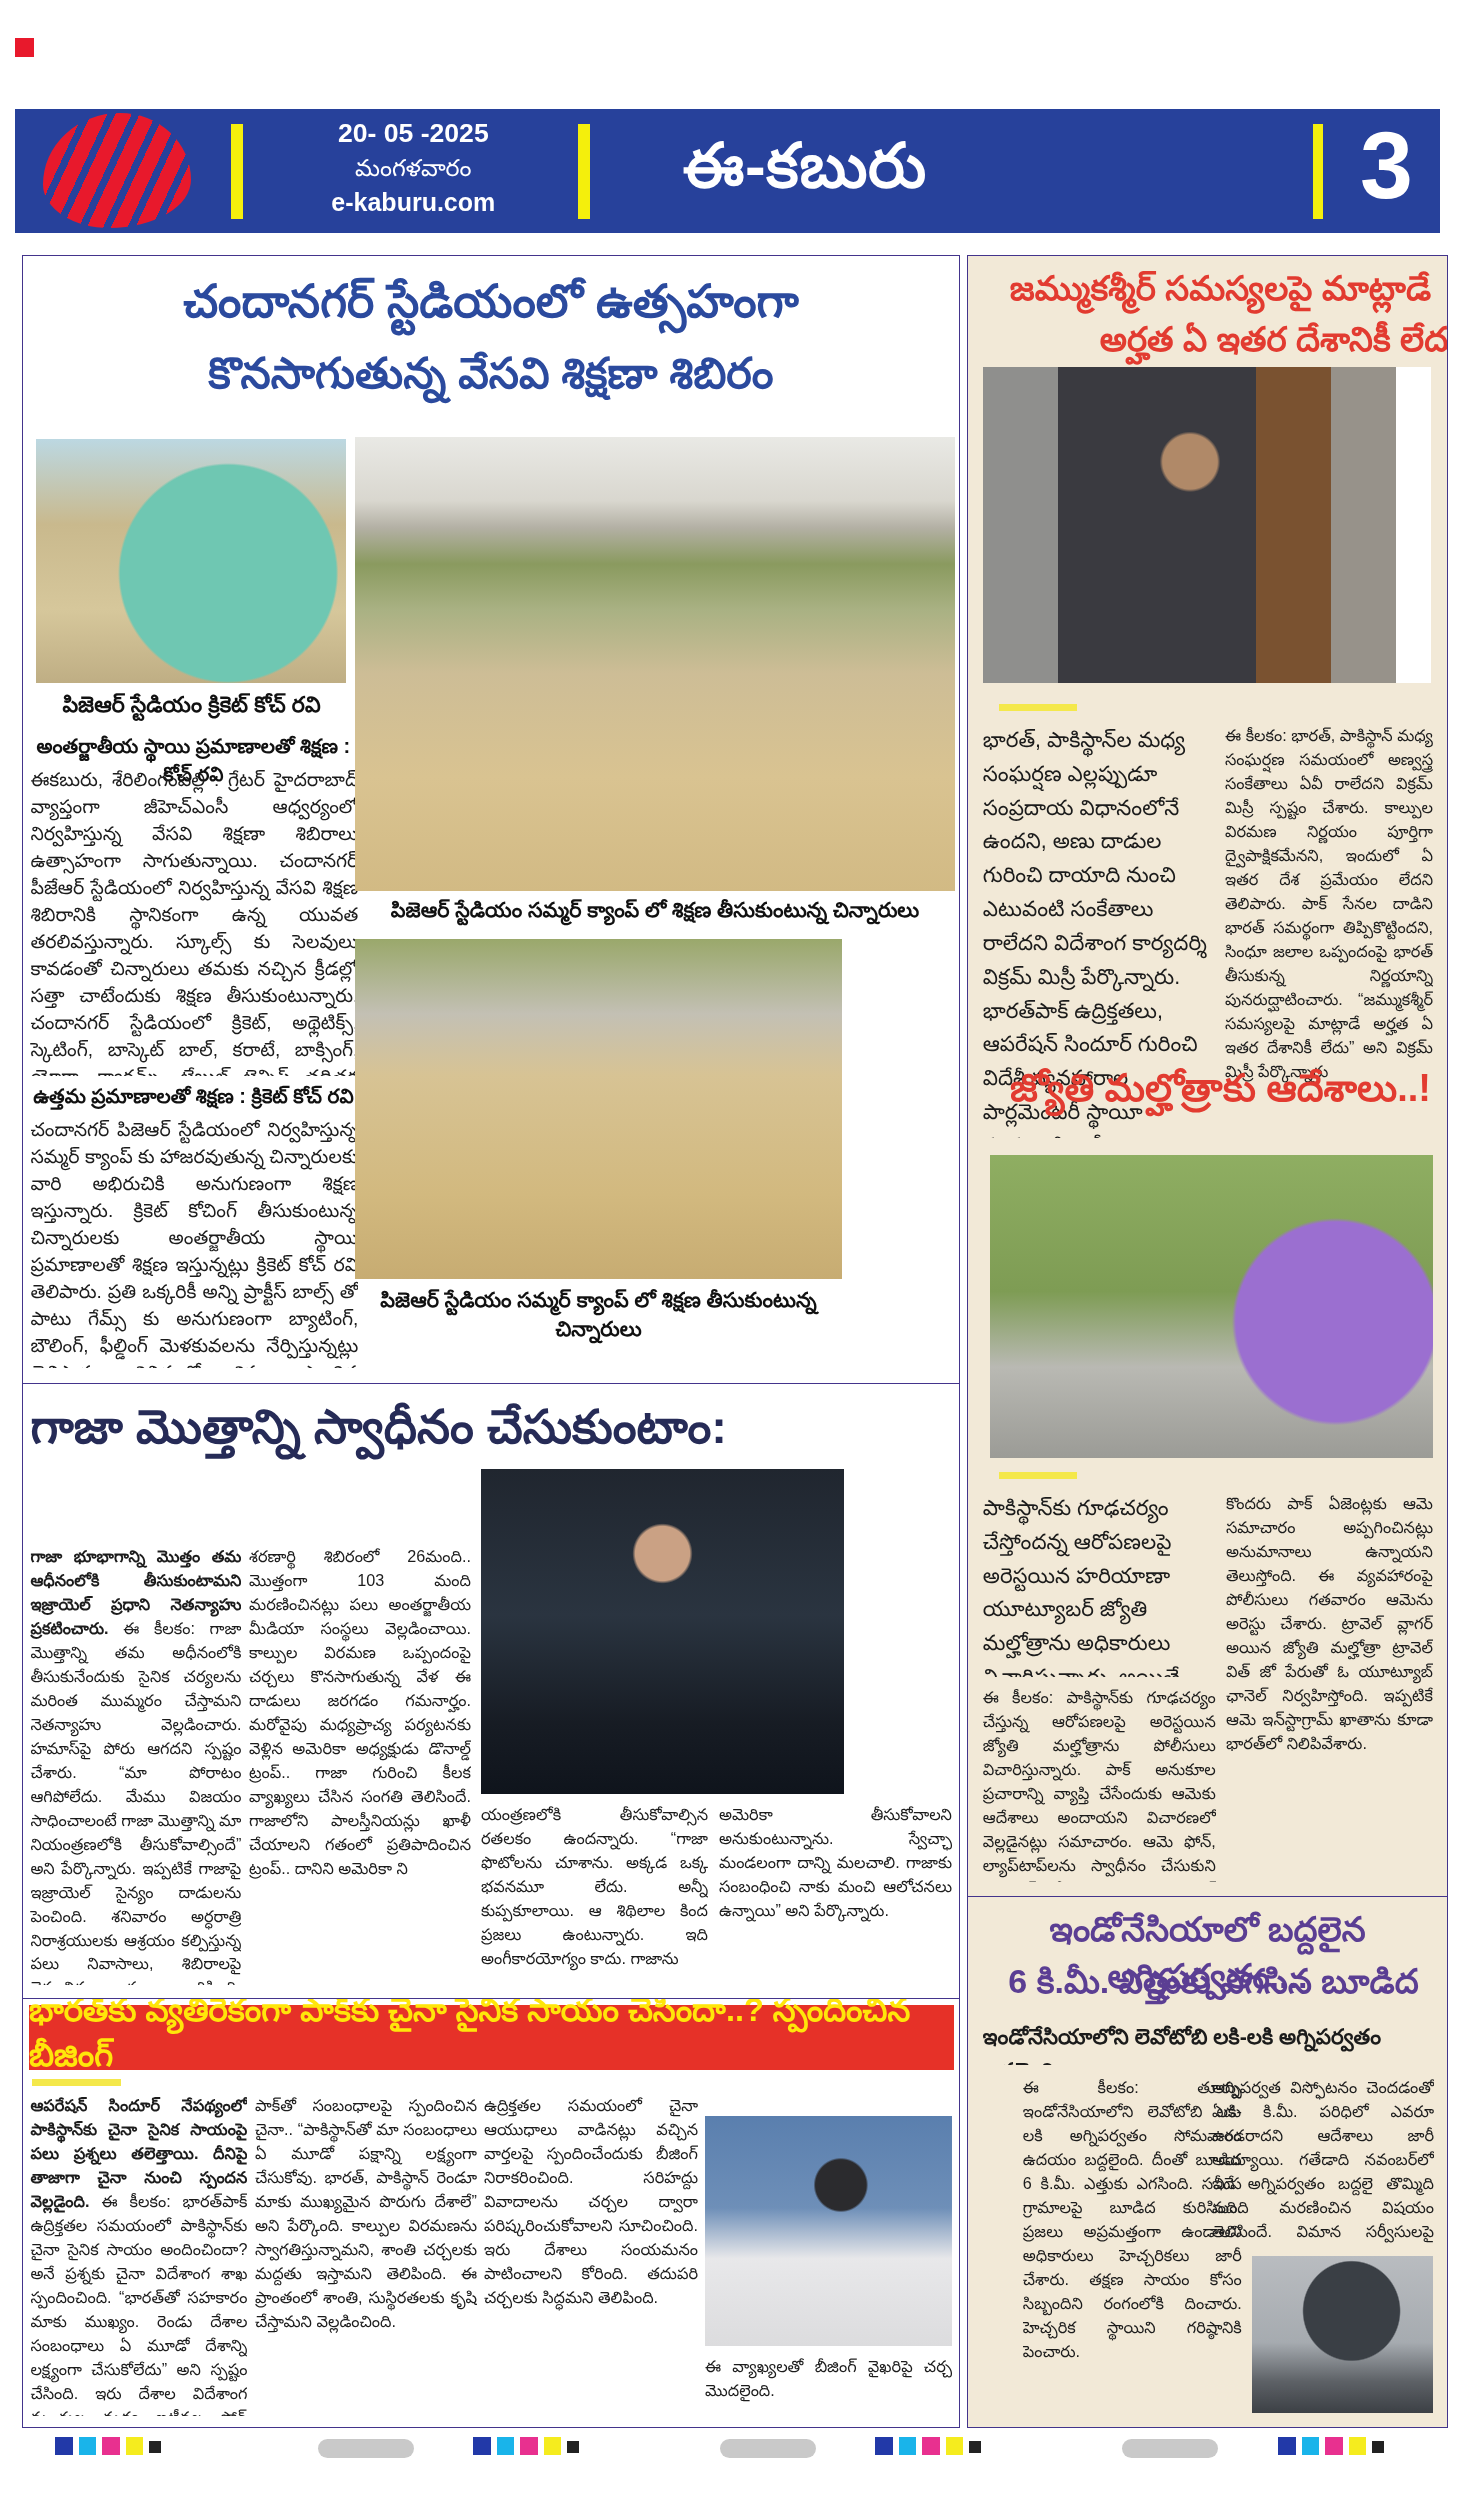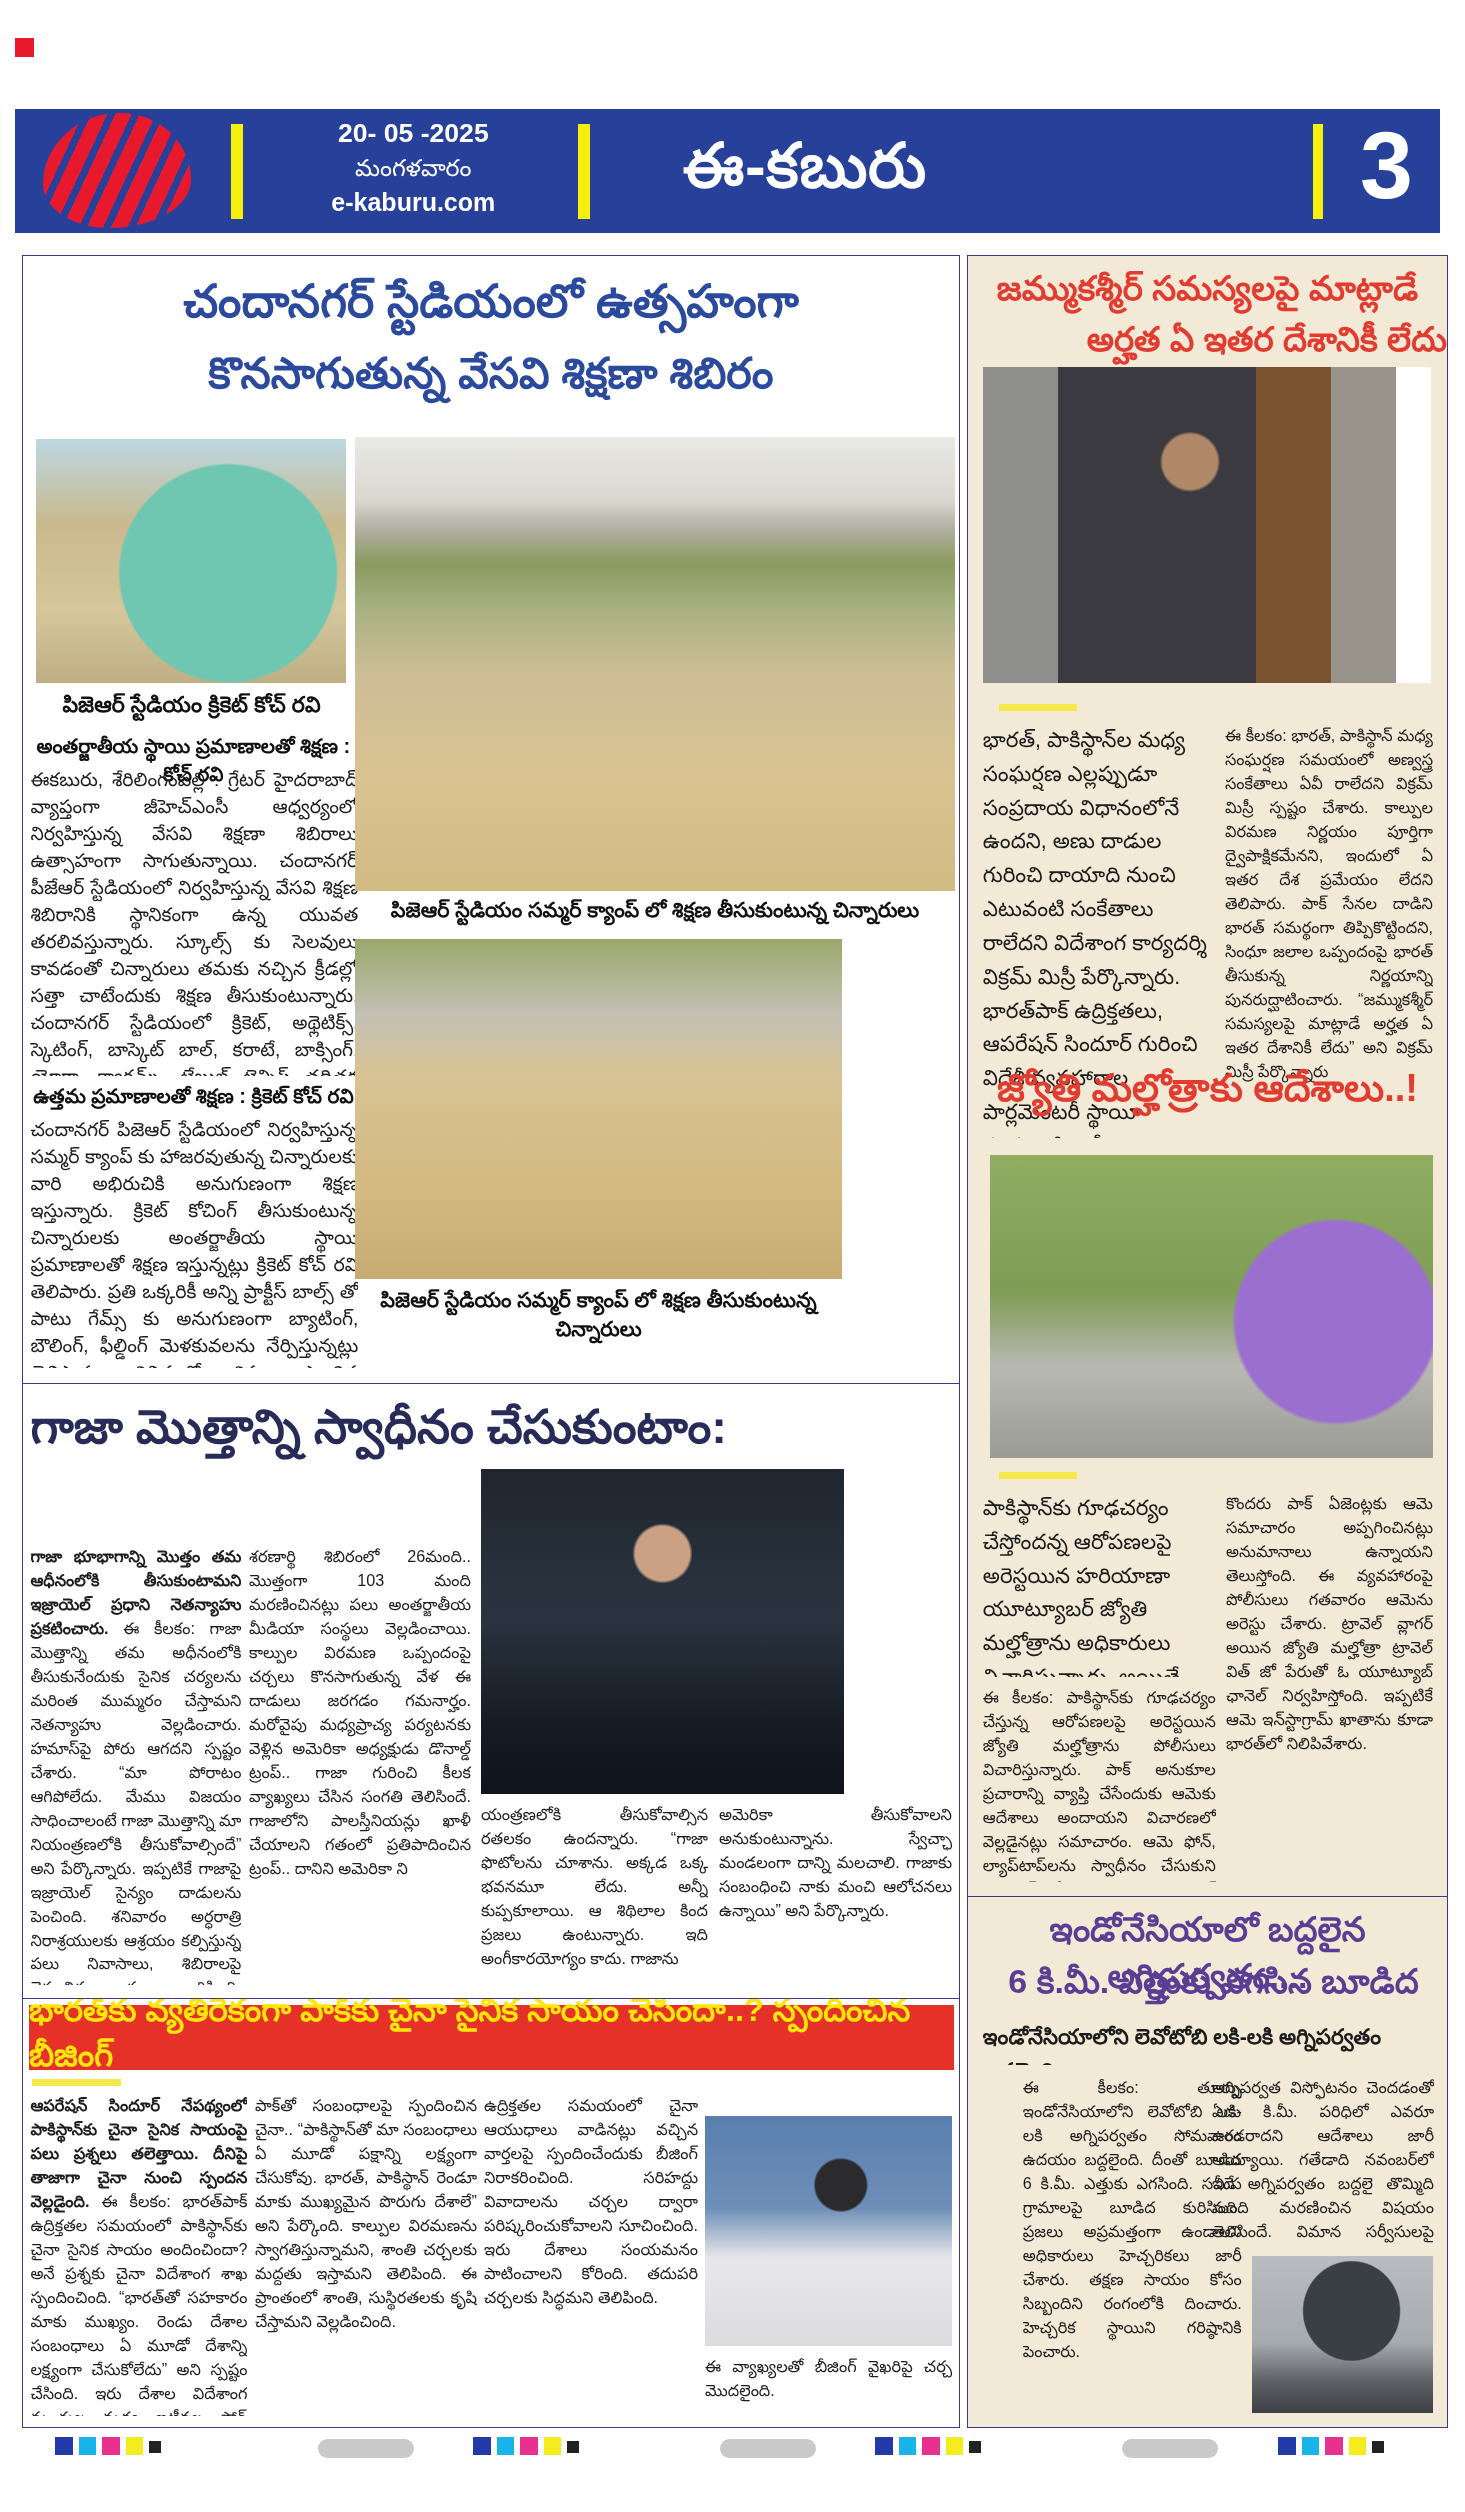--- a/index.html
+++ b/index.html
@@ -17,21 +17,21 @@
   .logo{border-radius:52% 48% 55% 45% / 62% 58% 42% 38%;
         background:repeating-linear-gradient(115deg,#e8192c 0 14.8px,#27419b 14.8px 22px);}
   .masthead{color:#ffffff;font-weight:bold;letter-spacing:0.7px;}
 
   
   .box{border:1.5px solid #43348c;background:#ffffff;}
   .boxc{border:1.5px solid #43348c;background:#f2e9d7;}
 
   
   .h-blue{color:#2b4a9e;font-weight:bold;}
-  .h-red{color:#e23b30;font-weight:bold;}
+  .h-red{color:#e23b30;font-weight:bold;padding-left:13px;}
   .h-navy{color:#262b57;font-weight:bold;}
   .h-purple{color:#5b3e93;font-weight:bold;}
   .band-red{background:#e63128;color:#ffe60a;font-weight:bold;display:flex;align-items:center;justify-content:center;}
 
   .caption{font-weight:bold;color:#111111;}
   .subhead{font-weight:bold;color:#111111;}
   .body-md{font-size:19px;line-height:1.42;color:#1c1c1c;}
   .body-lg{font-size:21.4px;line-height:1.58;color:#1b1b1b;}
   .body-sm{font-size:16.2px;line-height:1.48;color:#1c1c1c;}
   .lead{font-weight:bold;}

